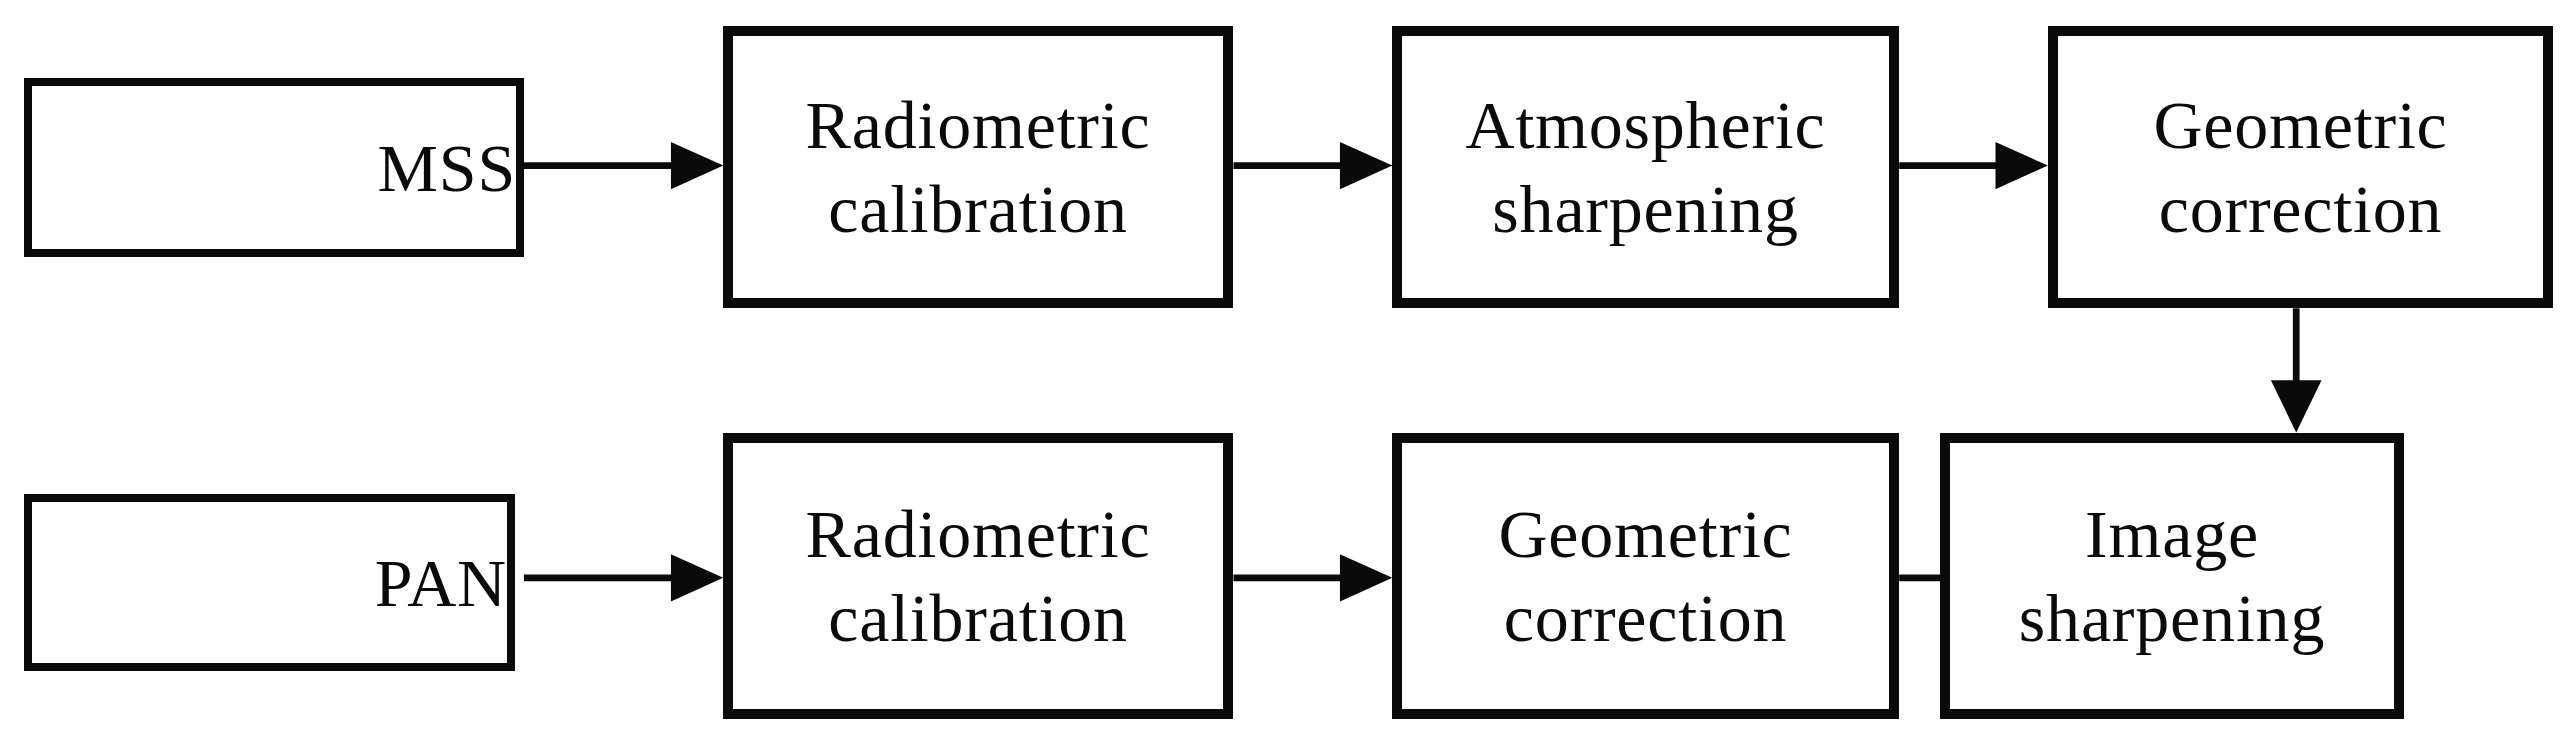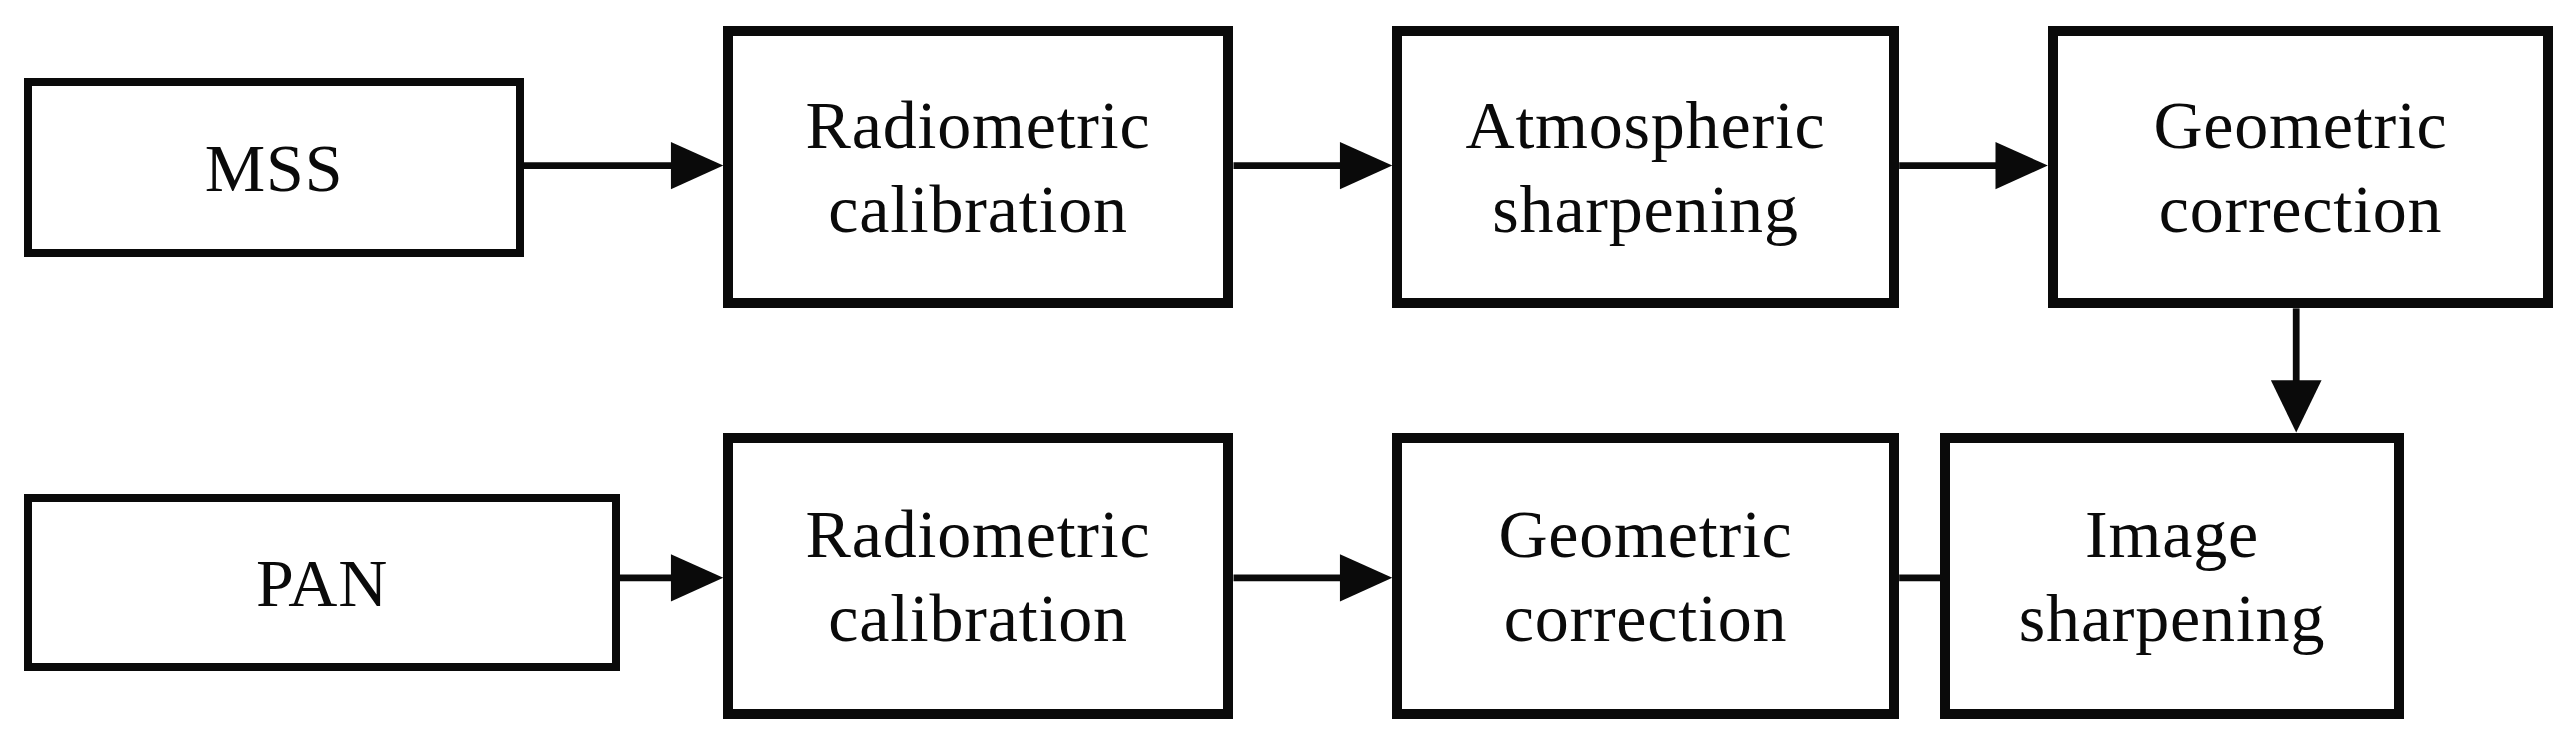--- a/index.html
+++ b/index.html
@@ -28,34 +28,35 @@
     box-sizing: border-box;
     background: #ffffff;
     border: 10px solid #0a0a0a;
     display: flex;
     align-items: center;
     justify-content: center;
     text-align: center;
   }
   .node.source {
     border-width: 8.4px;
+    justify-content: flex-end;
   }
   .node .label {
     white-space: pre-line;
     font-size: 68px;
     line-height: 84px;
     letter-spacing: 0.8px;
     color: #0a0a0a;
   }
   
   #n-mss      { left: 24px;   top: 78px;  width: 500px; height: 179px; }
   #n-radtop   { left: 723px;  top: 26px;  width: 510px; height: 282px; }
   #n-atm      { left: 1392px; top: 26px;  width: 507px; height: 282px; }
   #n-geotop   { left: 2048px; top: 26px;  width: 505px; height: 282px; }
-  #n-pan      { left: 24px;   top: 494px; width: 596px; height: 177px; }
+  #n-pan      { left: 24px;   top: 494px; width: 491px; height: 177px; }
   #n-radbot   { left: 723px;  top: 433px; width: 510px; height: 286px; }
   #n-geobot   { left: 1392px; top: 433px; width: 507px; height: 286px; }
   #n-imgsharp { left: 1940px; top: 433px; width: 464px; height: 286px; }
 
   .edge-line { stroke: #0a0a0a; stroke-width: 8; }
   .edge-head { fill: #0a0a0a; }
 </style>
 </head>
 <body>
 

